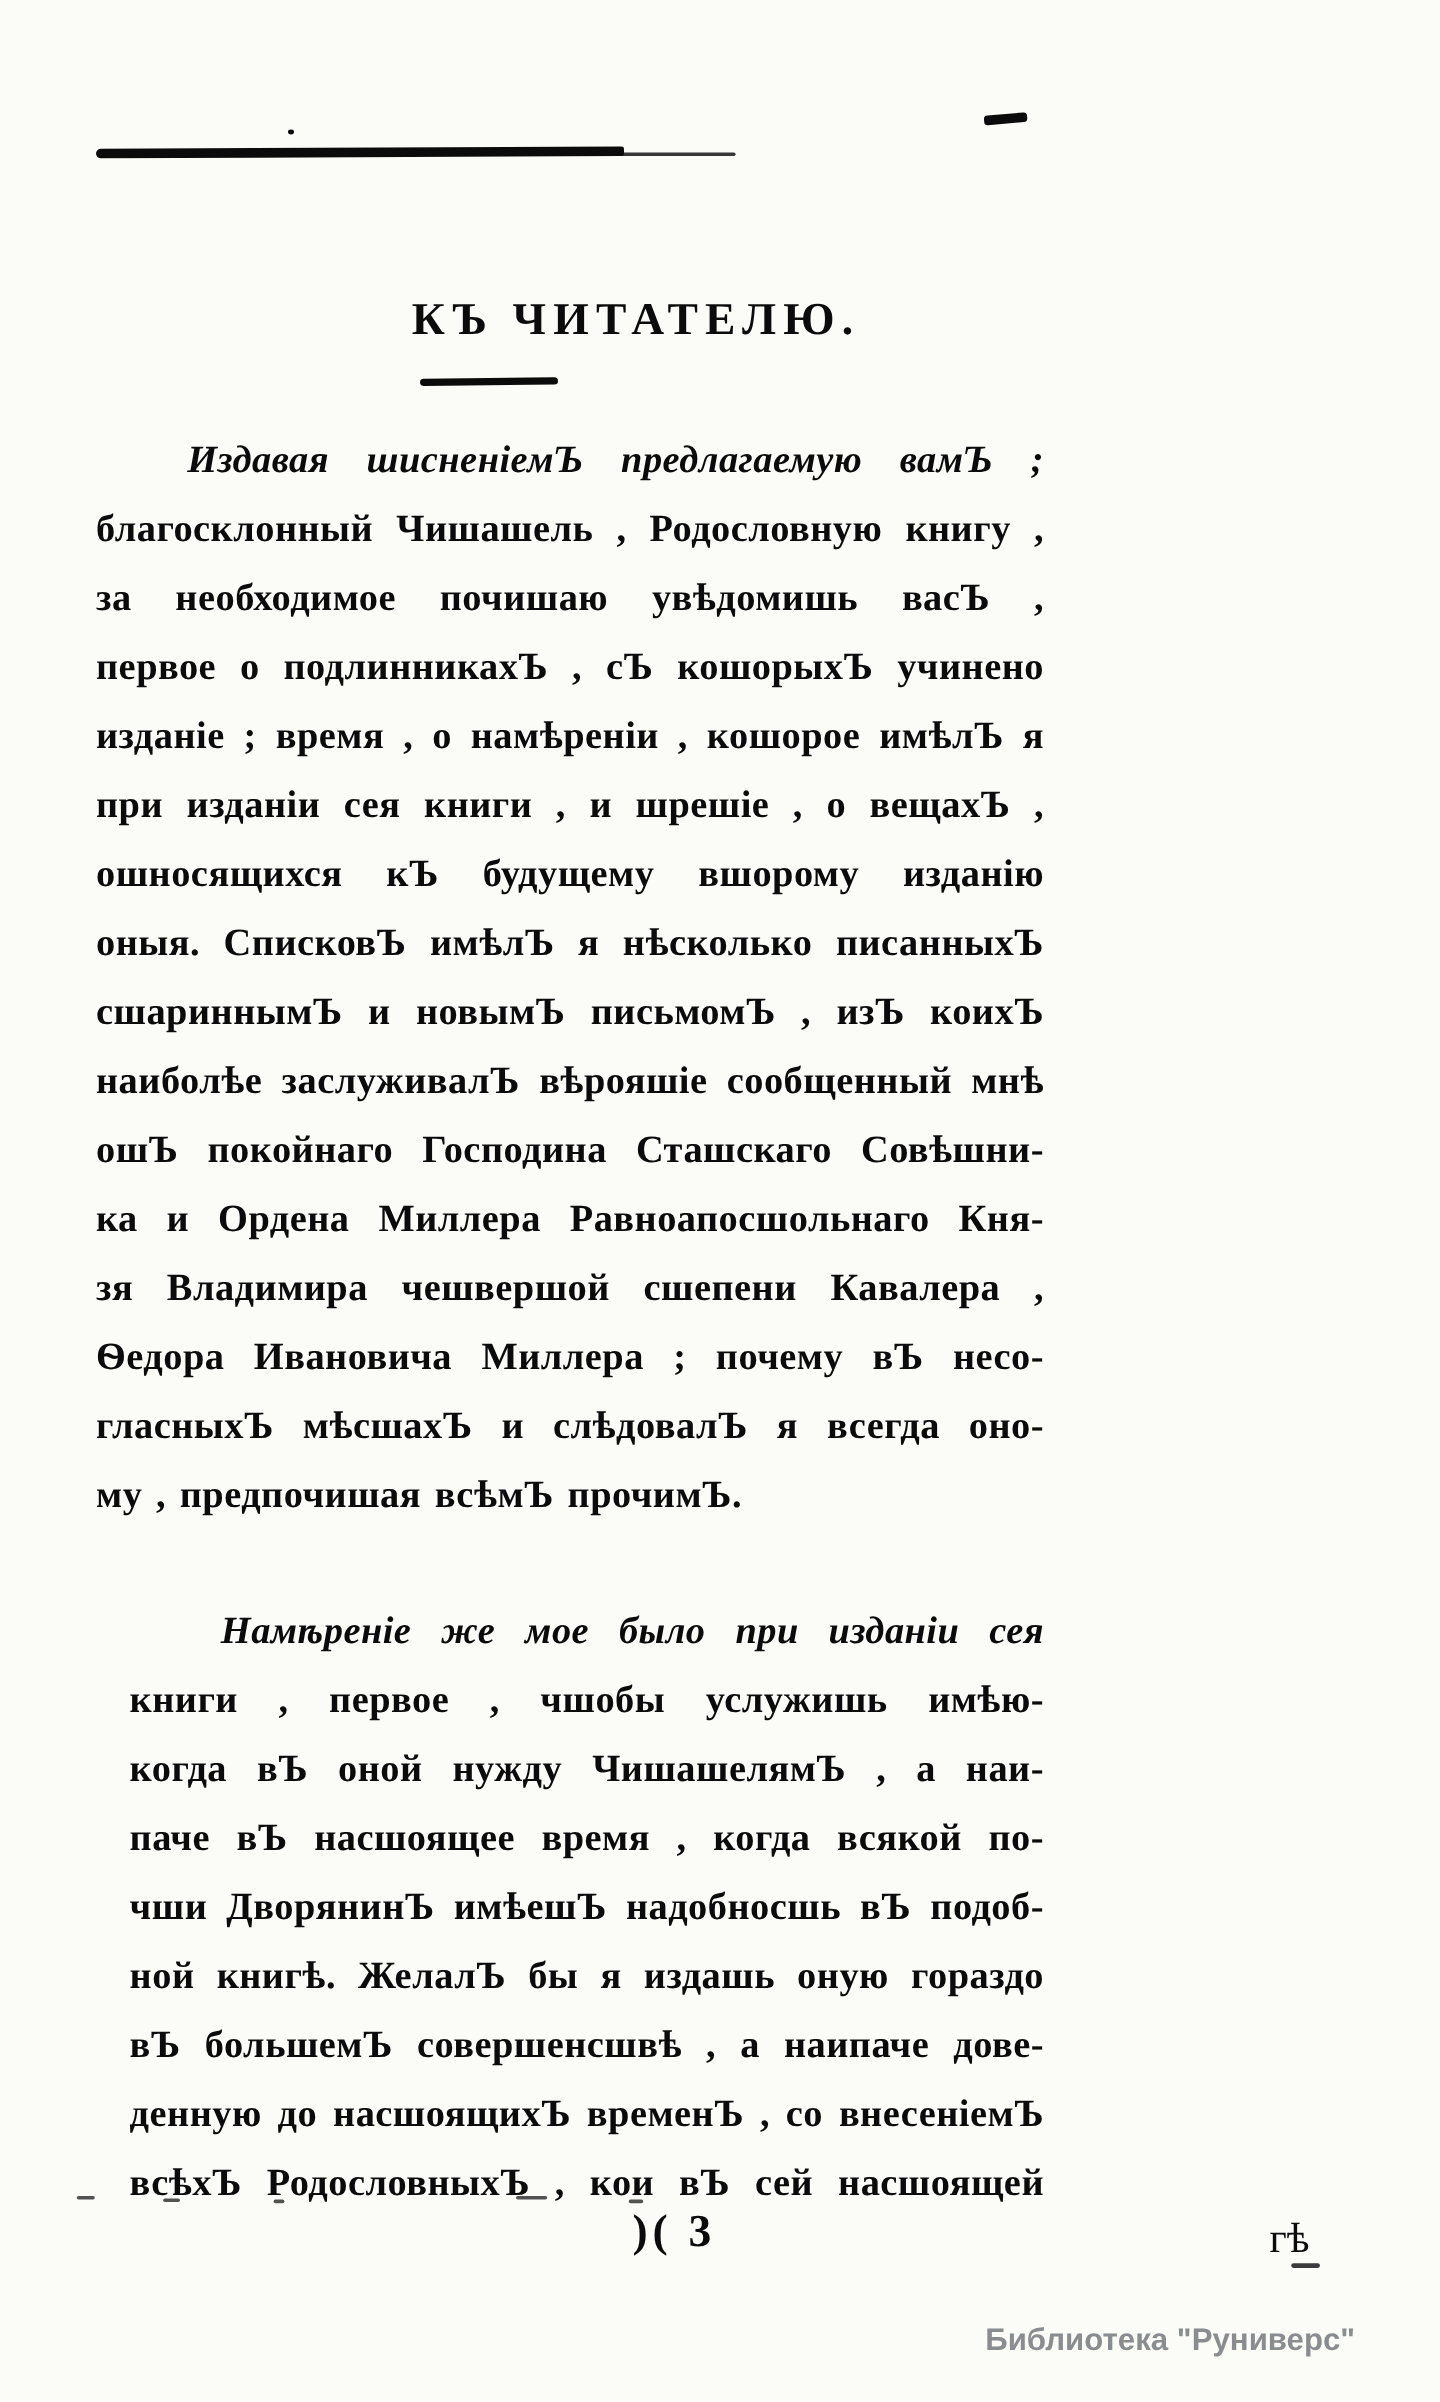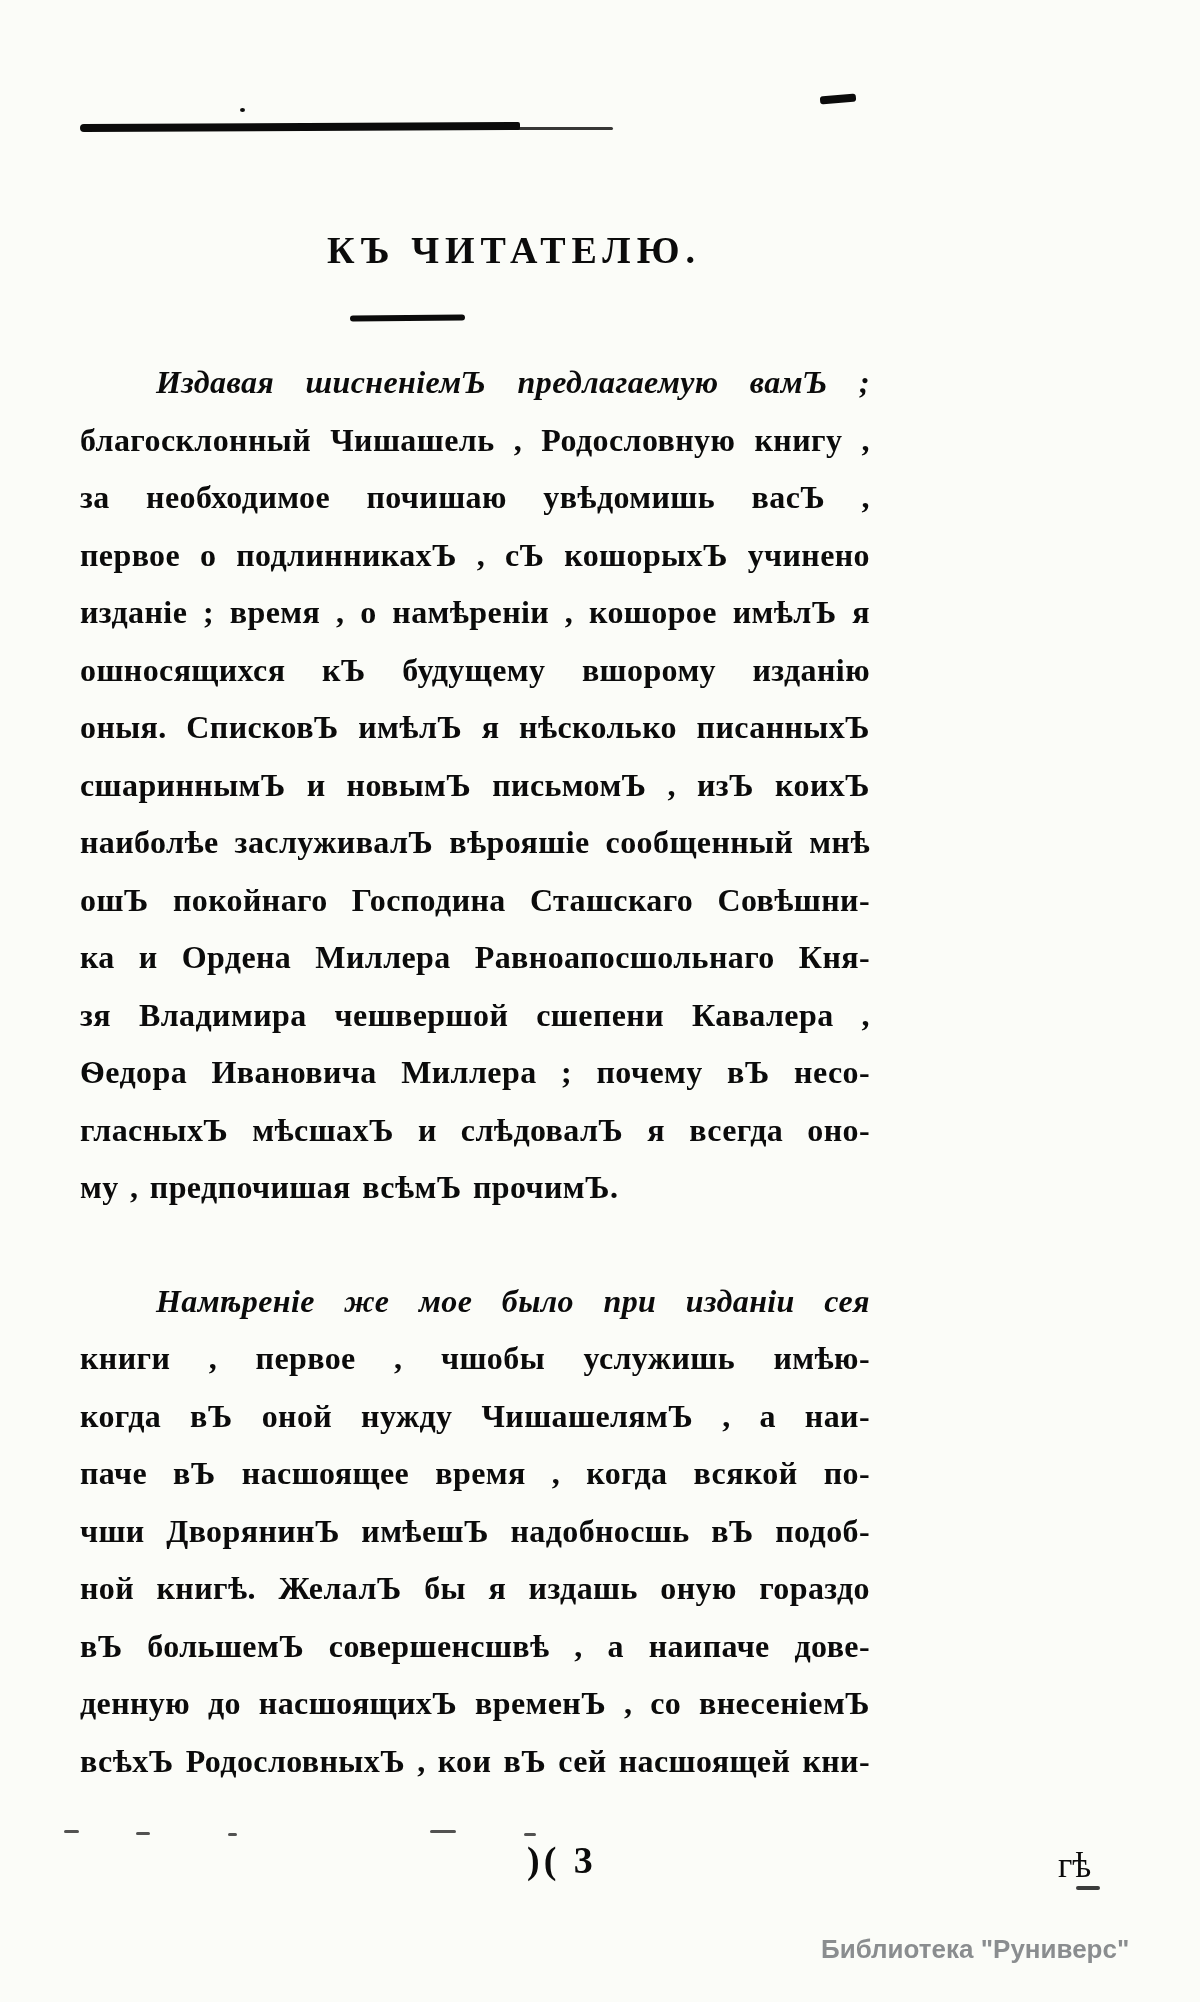--- a/index.html
+++ b/index.html
@@ -23,34 +23,34 @@
   .dot-artifact{
     position:absolute;left:240px;top:108px;width:5px;height:4px;
     background:#0b0b0b;border-radius:50%;
   }
   .dash-topright{
     position:absolute;left:820px;top:95px;width:36px;height:8px;
     background:#0b0b0b;border-radius:3px;transform:rotate(-5deg);
   }
   .title{
     position:absolute;left:114px;top:228px;width:800px;
-    margin:0;text-align:center;
+    margin:16px;text-align:center;
     font-size:38px;font-weight:bold;letter-spacing:6px;
     white-space:nowrap;
   }
   .title-divider{
     position:absolute;left:350px;top:315px;width:115px;height:6px;
     background:#0b0b0b;border-radius:3px;transform:rotate(-0.6deg);
   }
   .text-block{
     position:absolute;left:80px;top:354px;width:790px;
     font-size:32px;font-weight:bold;
     letter-spacing:0.4px;word-spacing:3px;
   }
-  .para + .para{margin-top:56px;}
+  .para + .para{margin-top:56px;margin-left:28px;}
   .tline{
     height:57.5px;line-height:57.5px;
     text-align:justify;text-align-last:justify;
     overflow:hidden;white-space:normal;
   }
   .tline.lastline{text-align-last:left;font-family:Liberation Serif, serif;}
   .tline.indent{text-indent:76px;font-style:italic;}
   .signature{
     position:absolute;left:527px;top:1838px;width:120px;
     font-size:38px;font-weight:bold;letter-spacing:4px;
@@ -90,20 +90,21 @@
   <h1 class="title">КЪ ЧИТАТЕЛЮ.</h1>
   <div class="title-divider"></div>
 
   <div class="text-block">
       <div class="para">
         <div class="tline indent">Издавая шисненіемЪ предлагаемую вамЪ ;</div>
         <div class="tline">благосклонный Чишашель , Родословную книгу ,</div>
         <div class="tline">за необходимое почишаю увѣдомишь васЪ ,</div>
         <div class="tline">первое о подлинникахЪ , сЪ кошорыхЪ учинено</div>
         <div class="tline">изданіе ; время , о намѣреніи , кошорое имѣлЪ я</div>
+        <div class="tline">при изданіи сея книги , и шрешіе , о вещахЪ ,</div>
         <div class="tline">ошносящихся кЪ будущему вшорому изданію</div>
         <div class="tline">оныя. СписковЪ имѣлЪ я нѣсколько писанныхЪ</div>
         <div class="tline">сшариннымЪ и новымЪ письмомЪ , изЪ коихЪ</div>
         <div class="tline">наиболѣе заслуживалЪ вѣрояшіе сообщенный мнѣ</div>
         <div class="tline">ошЪ покойнаго Господина Сташскаго Совѣшни-</div>
         <div class="tline">ка и Ордена Миллера Равноапосшольнаго Кня-</div>
         <div class="tline">зя Владимира чешвершой сшепени Кавалера ,</div>
         <div class="tline">Ѳедора Ивановича Миллера ; почему вЪ несо-</div>
         <div class="tline">гласныхЪ мѣсшахЪ и слѣдовалЪ я всегда оно-</div>
         <div class="tline lastline">му , предпочишая всѣмЪ прочимЪ.</div>

